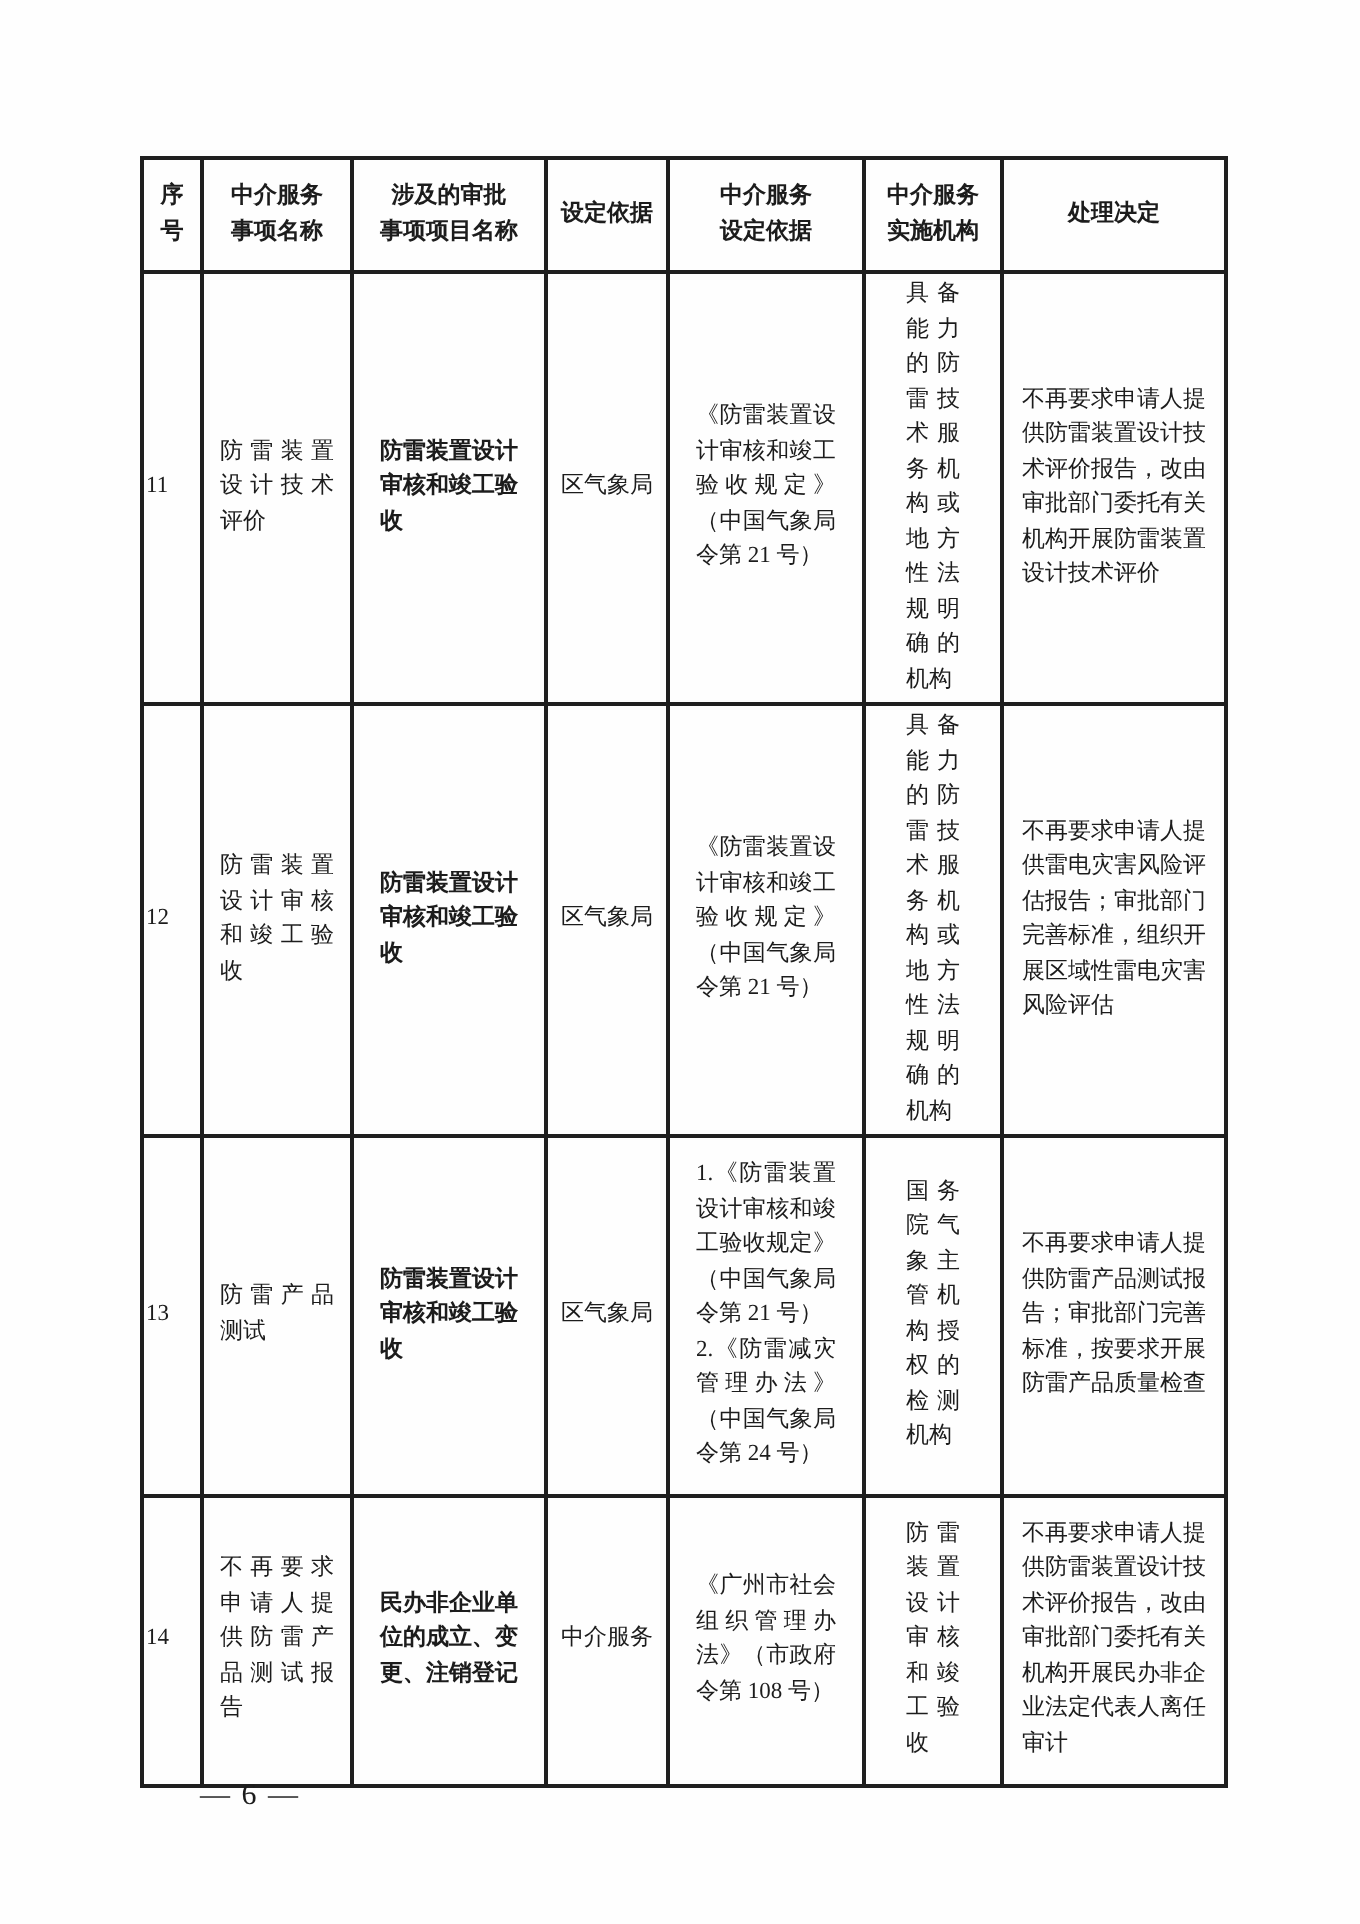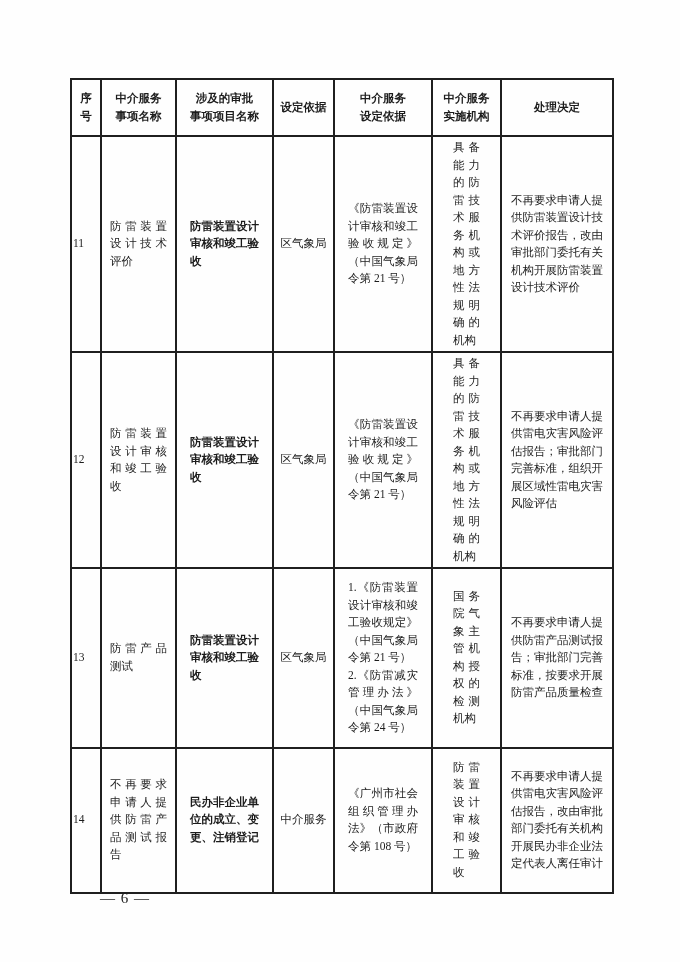--- a/index.html
+++ b/index.html
@@ -124,20 +124,20 @@
         <td class="c-agency">国务院气象主管机构授权的检测机构</td>
         <td class="c-decision">不再要求申请人提供防雷产品测试报告；审批部门完善标准，按要求开展防雷产品质量检查</td>
       </tr>
       <tr class="r3">
         <td class="c-no">14</td>
         <td class="c-service">不再要求申请人提供防雷产品测试报告</td>
         <td class="c-approval">民办非企业单位的成立、变更、注销登记</td>
         <td class="c-dept">中介服务</td>
         <td class="c-basis">《广州市社会组织管理办法》（市政府令第 108 号）</td>
         <td class="c-agency">防雷装置设计审核和竣工验收</td>
-        <td class="c-decision">不再要求申请人提供雷电灾害风险评估报告，改由审批部门委托有关机构开展民办非企业法定代表人离任审计</td>
+        <td class="c-decision">不再要求申请人提供防雷装置设计技术评价报告，改由审批部门委托有关机构开展民办非企业法定代表人离任审计</td>
       </tr>
     </tbody>
   </table>
 
   <div class="page-footer">— 6 —</div>
 
 </div>
 
 </body></html>

